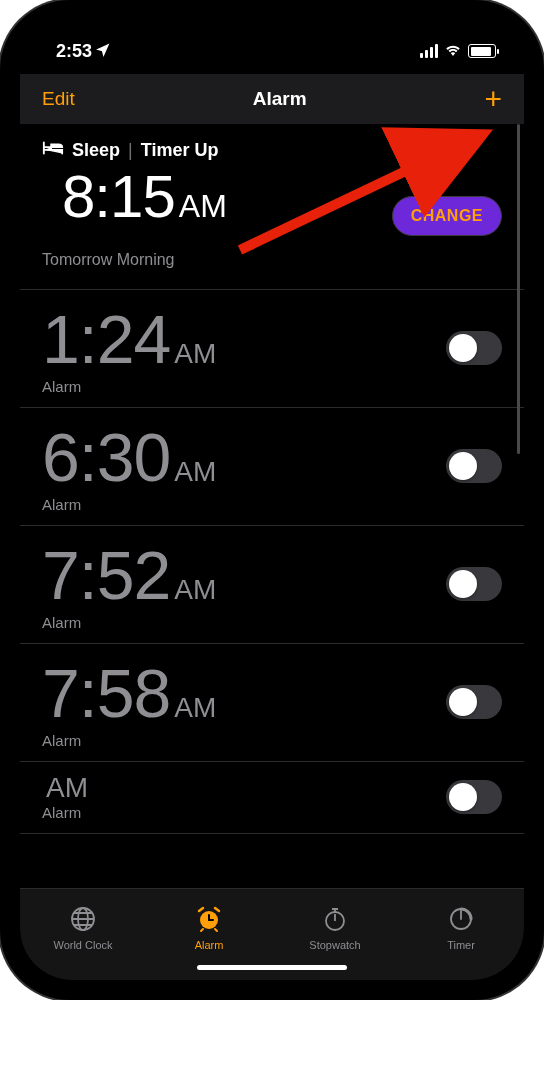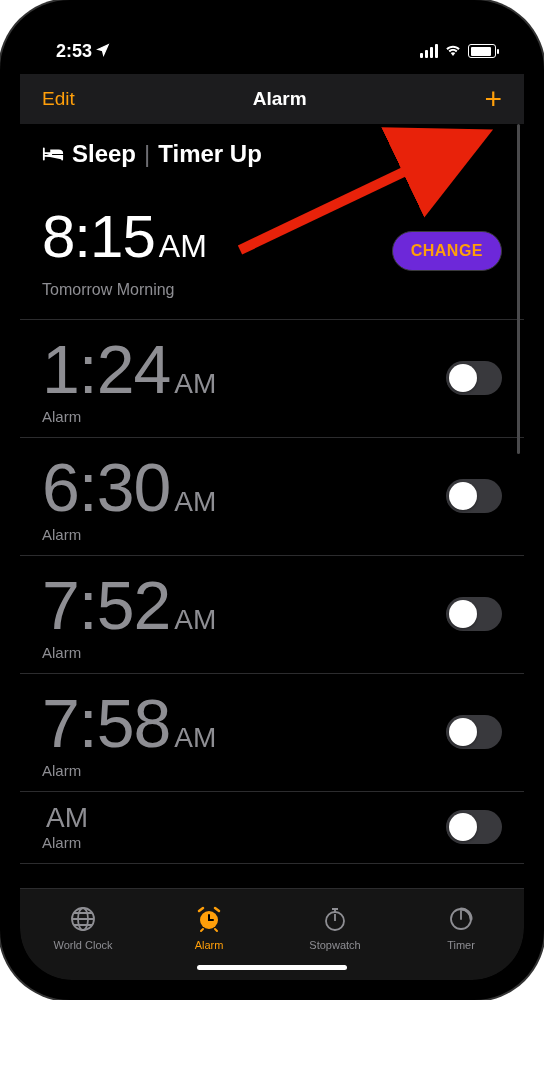--- a/index.html
+++ b/index.html
@@ -104,34 +104,34 @@
     width:3px; height:330px;
     background:#4a4a4c;
     border-radius:2px;
   }
   .sleep-section {
     padding: 16px 22px 20px;
     border-bottom: 0.5px solid #2c2c2e;
   }
   .sleep-header {
     display:flex; align-items:center; gap:8px;
-    color:#fff; font-size:24px; font-weight:600;
-    margin-bottom: 34px;
+    color:#fff; font-size:18px; font-weight:600;
+    margin-bottom: 1px;
   }
   .bed-icon svg { width:22px; height:16px; }
   .sleep-row {
     display:flex; justify-content:space-between; align-items:center;
   }
   .big-time {
     color:#fff; font-weight:300;
-    display:flex; align-items:baseline;
+    display:flex; align-items:baseline;margin-left:20px;
   }
   .big-time .hm { font-size: 60px; letter-spacing: -1px; }
   .big-time .ampm { font-size: 32px; margin-left: 4px; font-weight:400;}
-  .sub-label { color:#8e8e93; font-size:16px; margin-top:10px; }
+  .sub-label { color:#8e8e93; font-size:16px; margin-top:20px; }
   .change-btn {
     border:1px solid #3a3a3c;
     background:#6d28d9;
     color:#ff9f0a;
     font-size:16px; font-weight:600;
     padding:10px 18px;
     border-radius: 22px;
     letter-spacing:0.5px;
   }
   .section-title {

